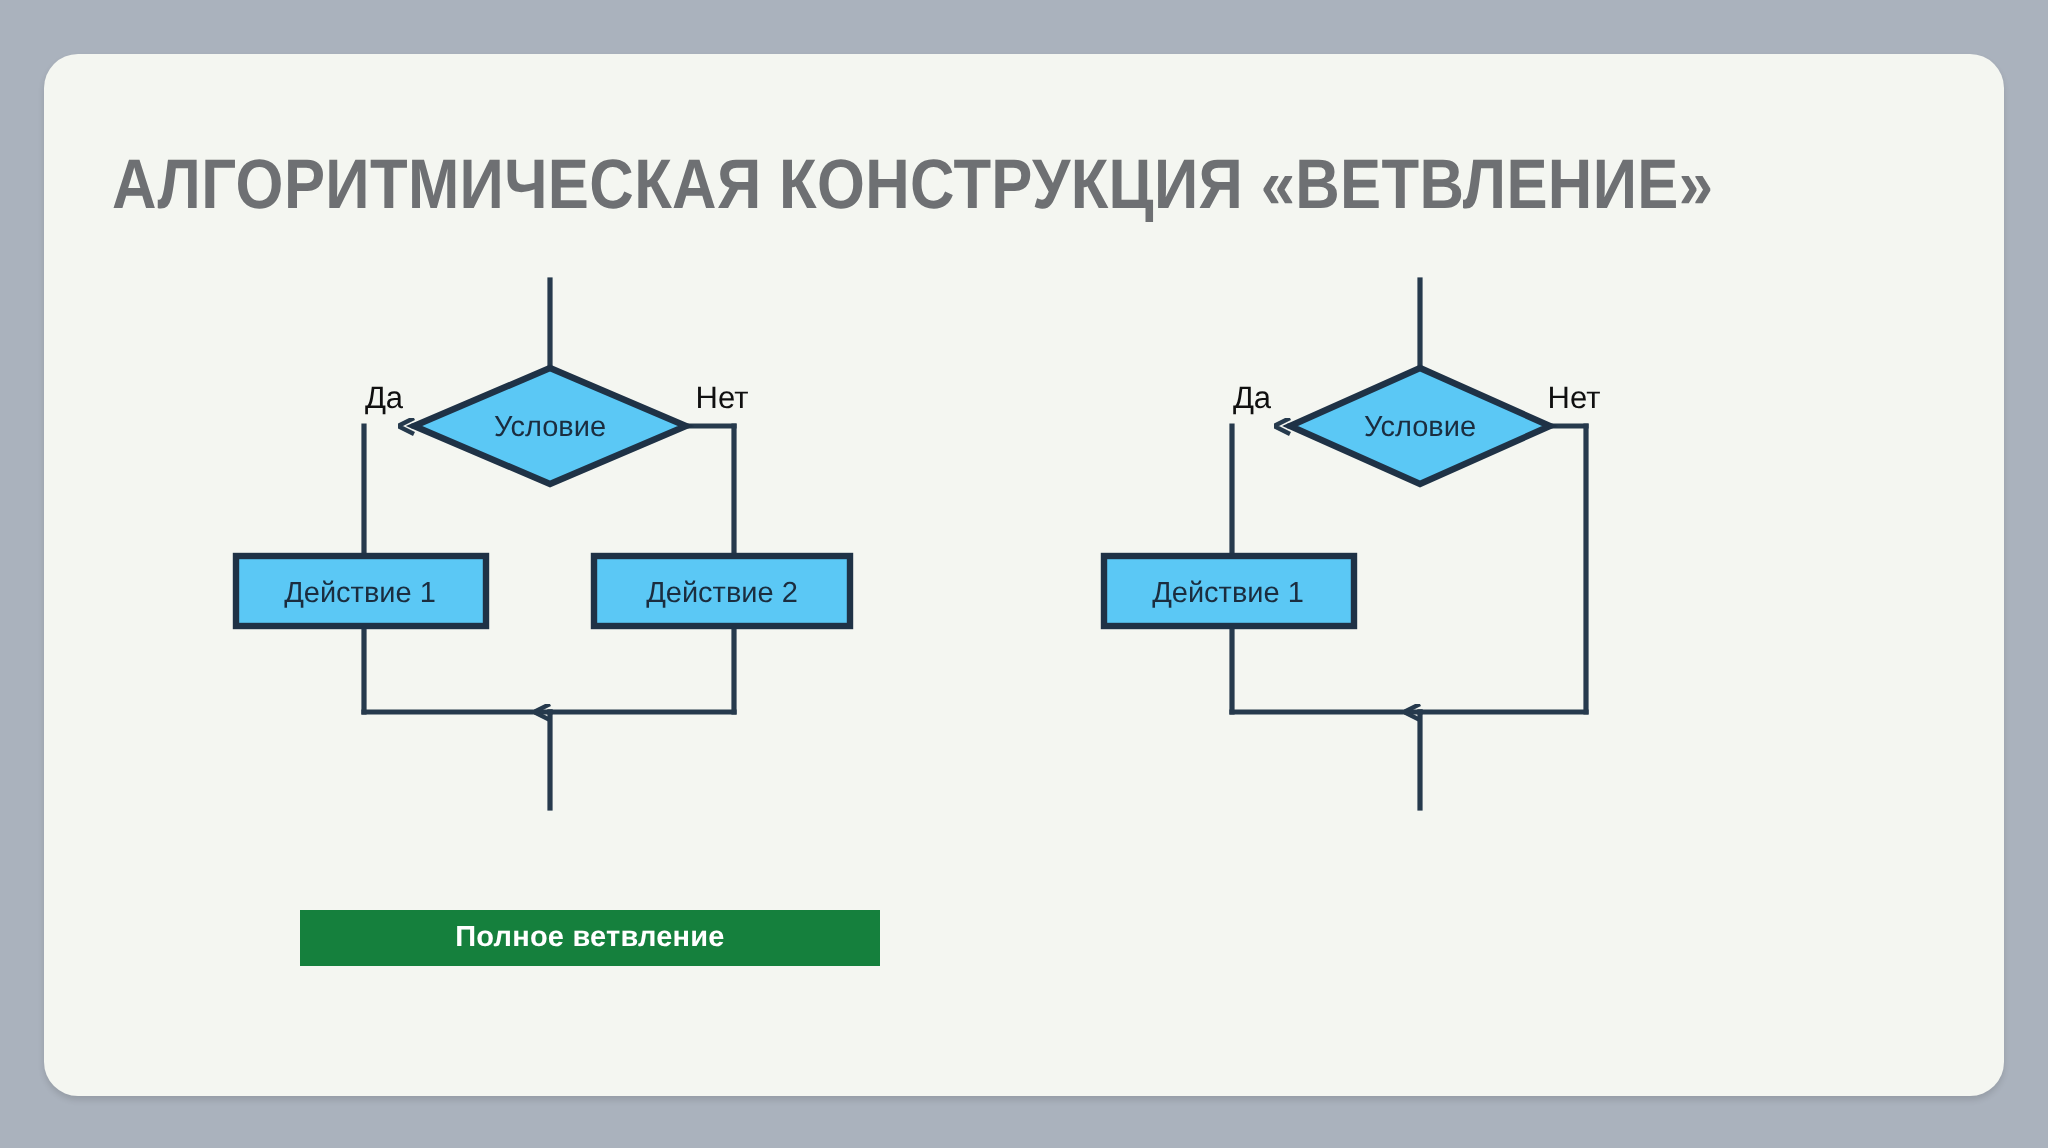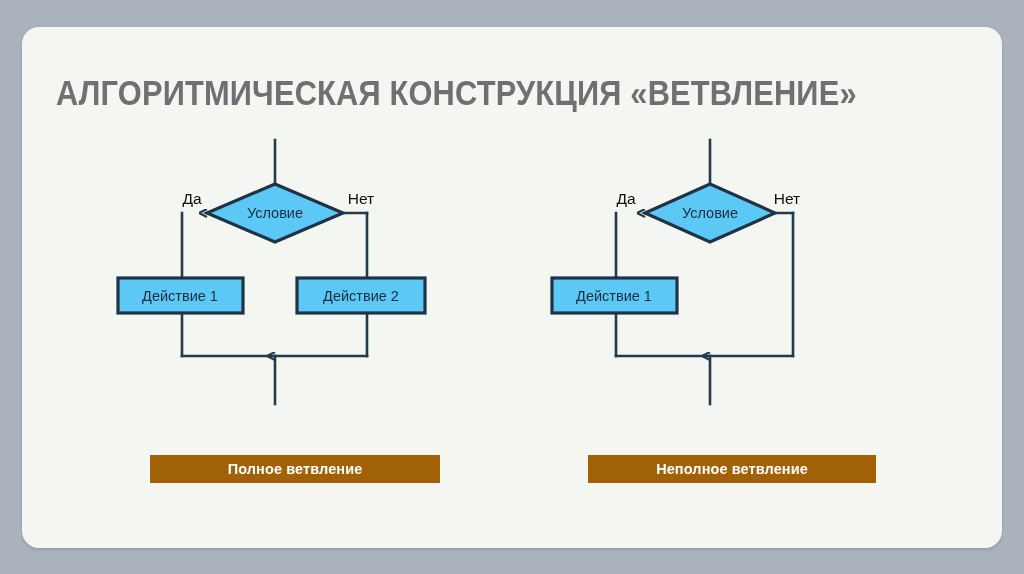--- a/index.html
+++ b/index.html
@@ -30,21 +30,21 @@
     color:#6e7073;
     font-family:"Liberation Sans Narrow","Liberation Sans",sans-serif;
     transform:scaleX(0.88);
     transform-origin:left center;
     white-space:nowrap;
   }
   .chart-svg{ position:absolute; left:0; top:0; }
   .banner{
     position:absolute;
     height:28px;
-    background:#a16207;
+    background:#15803d;
     color:#ffffff;
     font-size:14.5px;
     font-weight:bold;
     display:flex; align-items:center; justify-content:center;
     letter-spacing:0.1px;
   }
   #banner-left { left:128px; top:428px; width:290px; }
   #banner-right{ left:566px; top:428px; width:288px; }
   .diag-text{
     font-family:"Liberation Sans", sans-serif;
@@ -127,16 +127,15 @@
       <text x="688" y="191" text-anchor="middle" class="diag-text">Условие</text>
 
       <text x="604" y="177" text-anchor="middle" class="branch-label">Да</text>
       <text x="765" y="177" text-anchor="middle" class="branch-label">Нет</text>
 
       <rect x="530" y="251" width="125" height="35" fill="#5bc8f5" stroke="#1f3246" stroke-width="3.2"></rect>
       <text x="592" y="274" text-anchor="middle" class="diag-text">Действие 1</text>
     </svg>
 
     <div class="banner" id="banner-left">Полное ветвление</div>
-    <div class="banner" id="banner-right">Неполное ветвление</div>
 
   </div>
 </div>
 
 </body></html>

